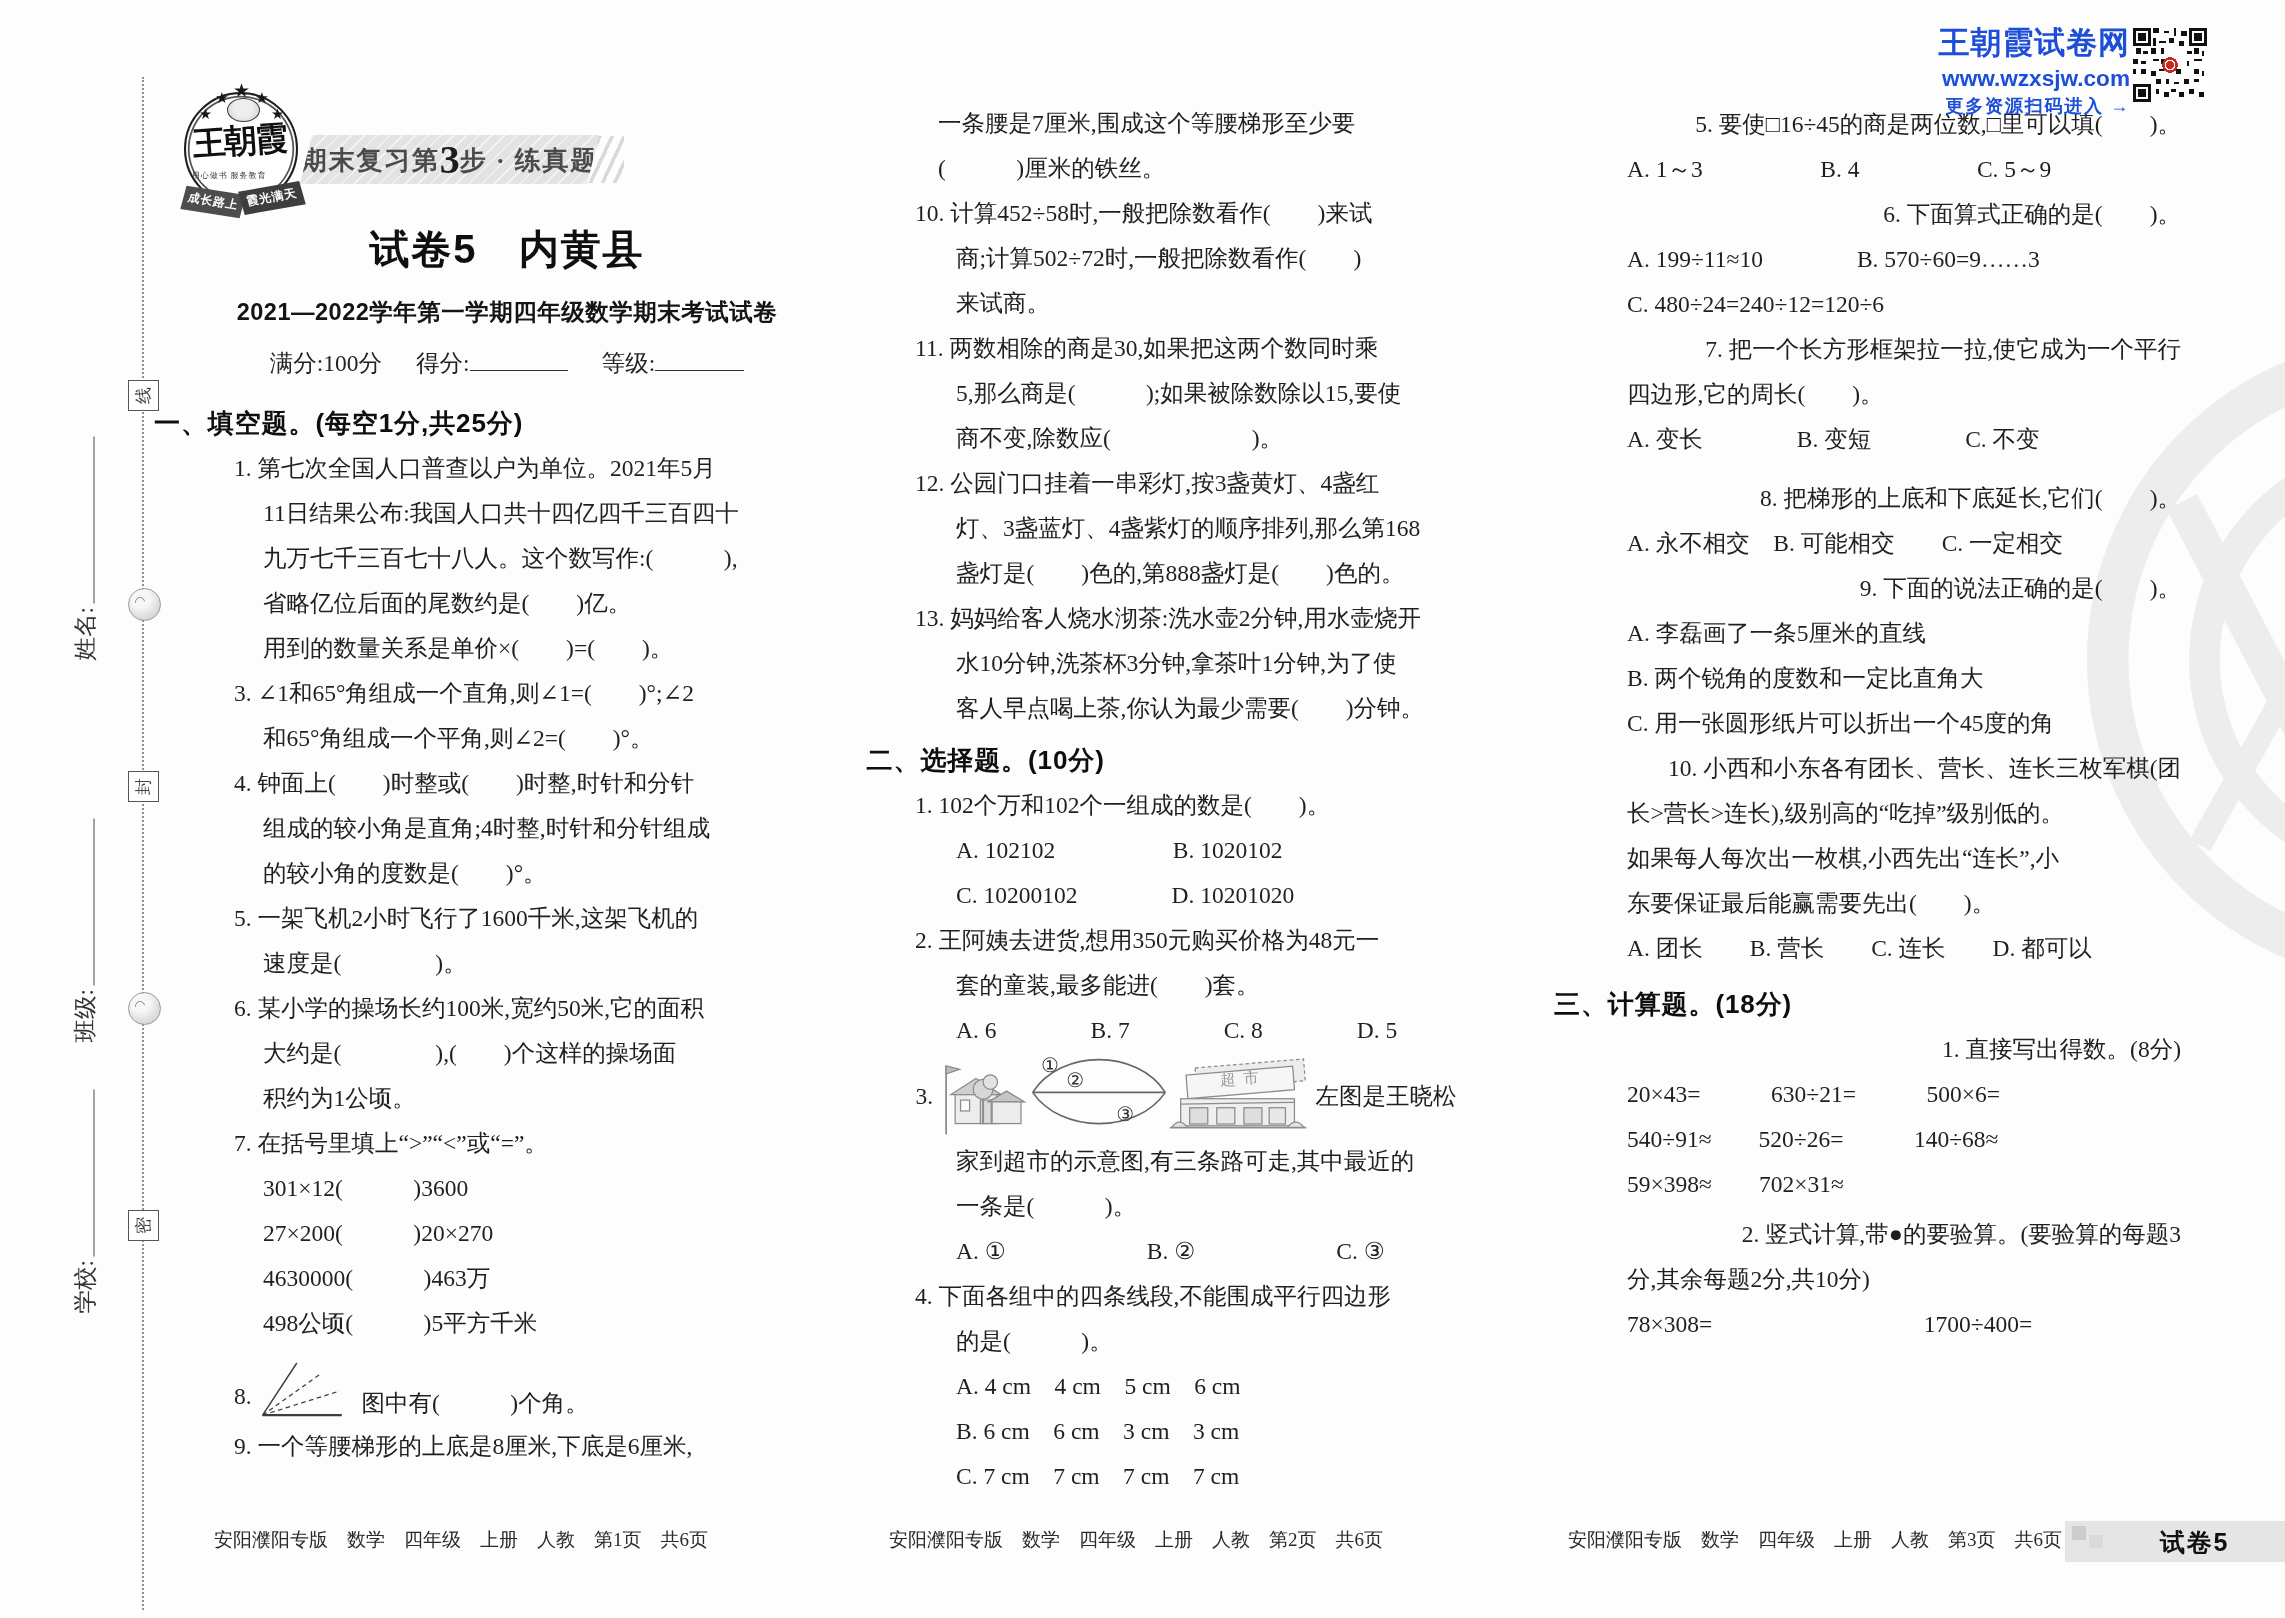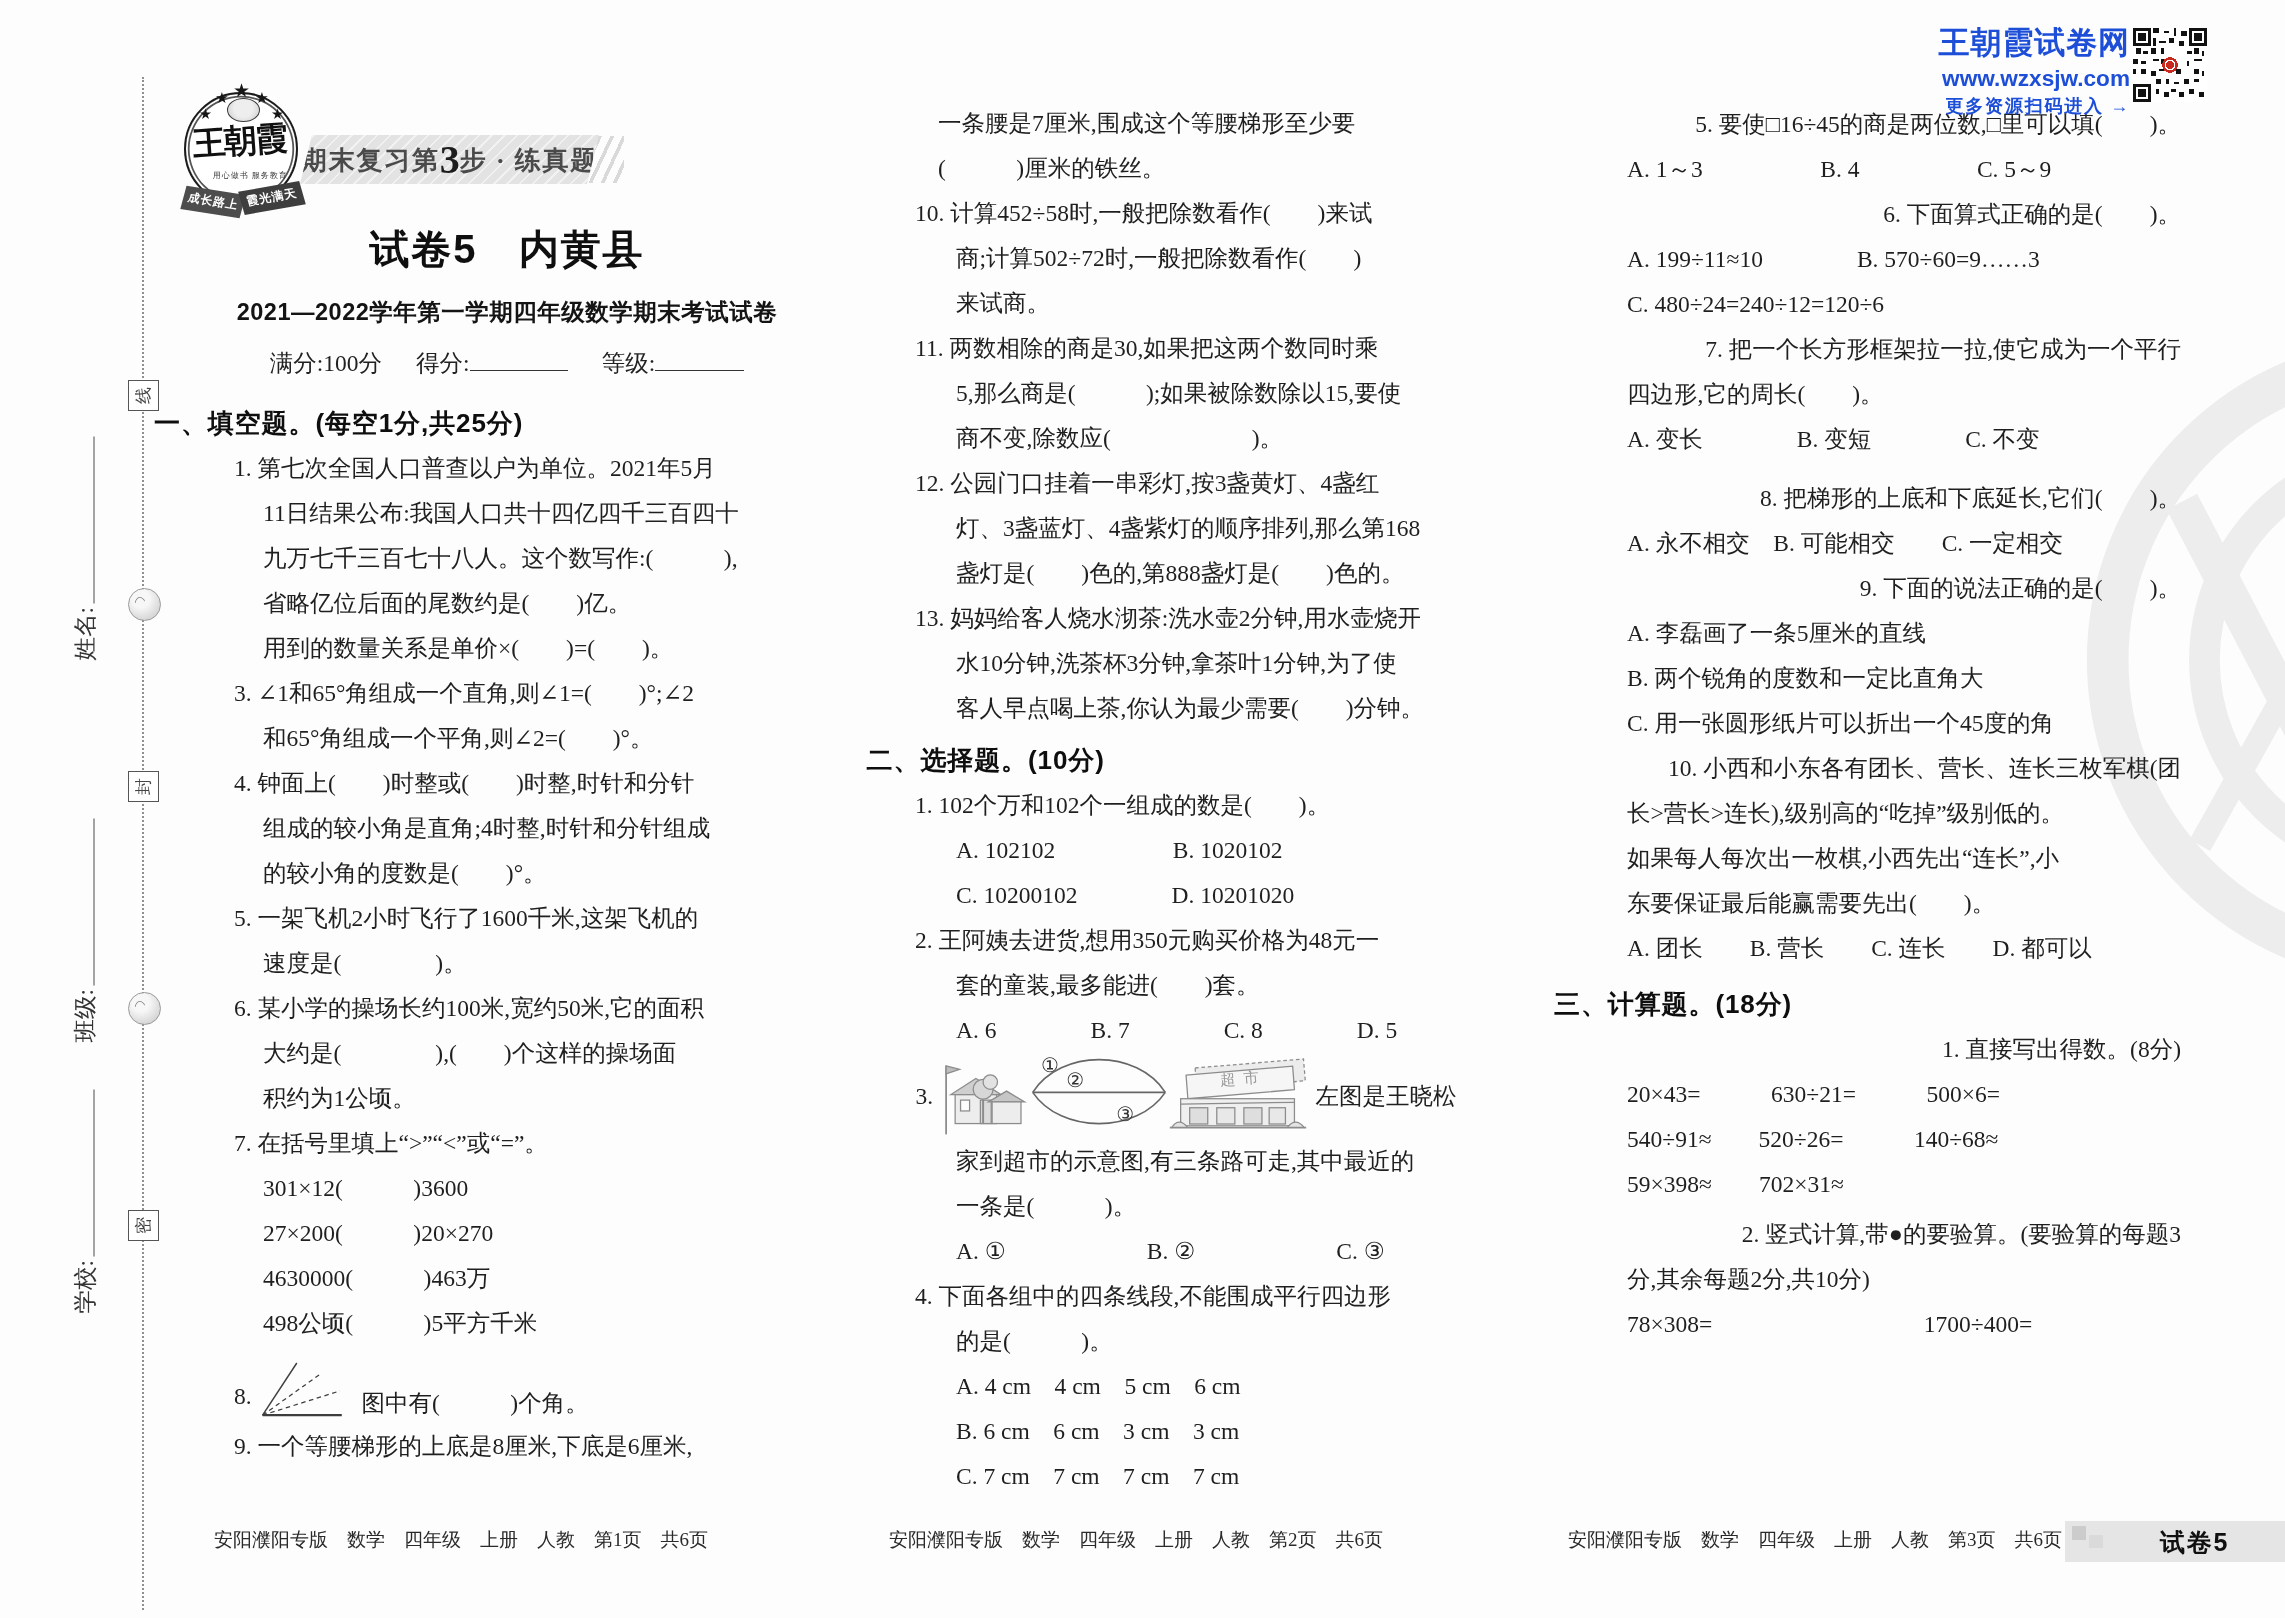--- a/index.html
+++ b/index.html
@@ -25,21 +25,21 @@
   
   .logo{position:absolute;left:179px;top:83px;width:127px;height:138px;z-index:4;}
   .logo .circle{position:absolute;left:5.4px;top:9px;width:110px;height:110px;border-radius:50%;
     border:2.7px solid #1b1b1b;background:#fff;box-shadow:inset 0 0 0 1.8px #fff,inset 0 0 0 3.6px #555;}
   .logo .star{position:absolute;color:#161616;z-index:5;line-height:1;}
   .logo .portrait{position:absolute;left:48px;top:15.4px;width:31px;height:22px;border-radius:50%;
     border:1.8px solid #3a3a3a;background:radial-gradient(circle at 50% 40%,#eee 0 45%,#c9c9c9);}
   .logo .wzx{position:absolute;left:9px;top:36px;width:103px;text-align:center;
     font-weight:900;font-size:33px;letter-spacing:-1.8px;color:#101010;transform:rotate(-4deg);
     font-family:"Liberation Serif","DejaVu Serif",serif;}
-  .logo .tagline{position:absolute;left:12.7px;top:87px;width:96px;text-align:right;
+  .logo .tagline{position:absolute;left:12.7px;top:87px;width:96px;text-align:left;
     font-size:8.1px;letter-spacing:0.9px;color:#3c3c3c;}
   .rib{position:absolute;height:24.4px;display:flex;align-items:center;justify-content:center;
     color:#fff;font-size:11.8px;font-weight:bold;letter-spacing:0.9px;z-index:6;}
   .rib1{left:3.6px;top:107px;width:60px;background:#4d4d4d;transform:rotate(9deg) skewX(-6deg);}
   .rib2{left:62px;top:103px;width:62px;background:#3e3e3e;transform:rotate(-10deg) skewX(6deg);}
   
   .banner{position:absolute;left:300px;top:135px;width:299px;height:49px;z-index:3;
     background:#e3e3e3;clip-path:polygon(4% 0,100% 0,96% 100%,0 100%);
     display:flex;align-items:center;justify-content:center;
     background-image:repeating-linear-gradient(135deg,rgba(255,255,255,.55) 0 1.8px,rgba(0,0,0,0) 1.8px 9px);}

